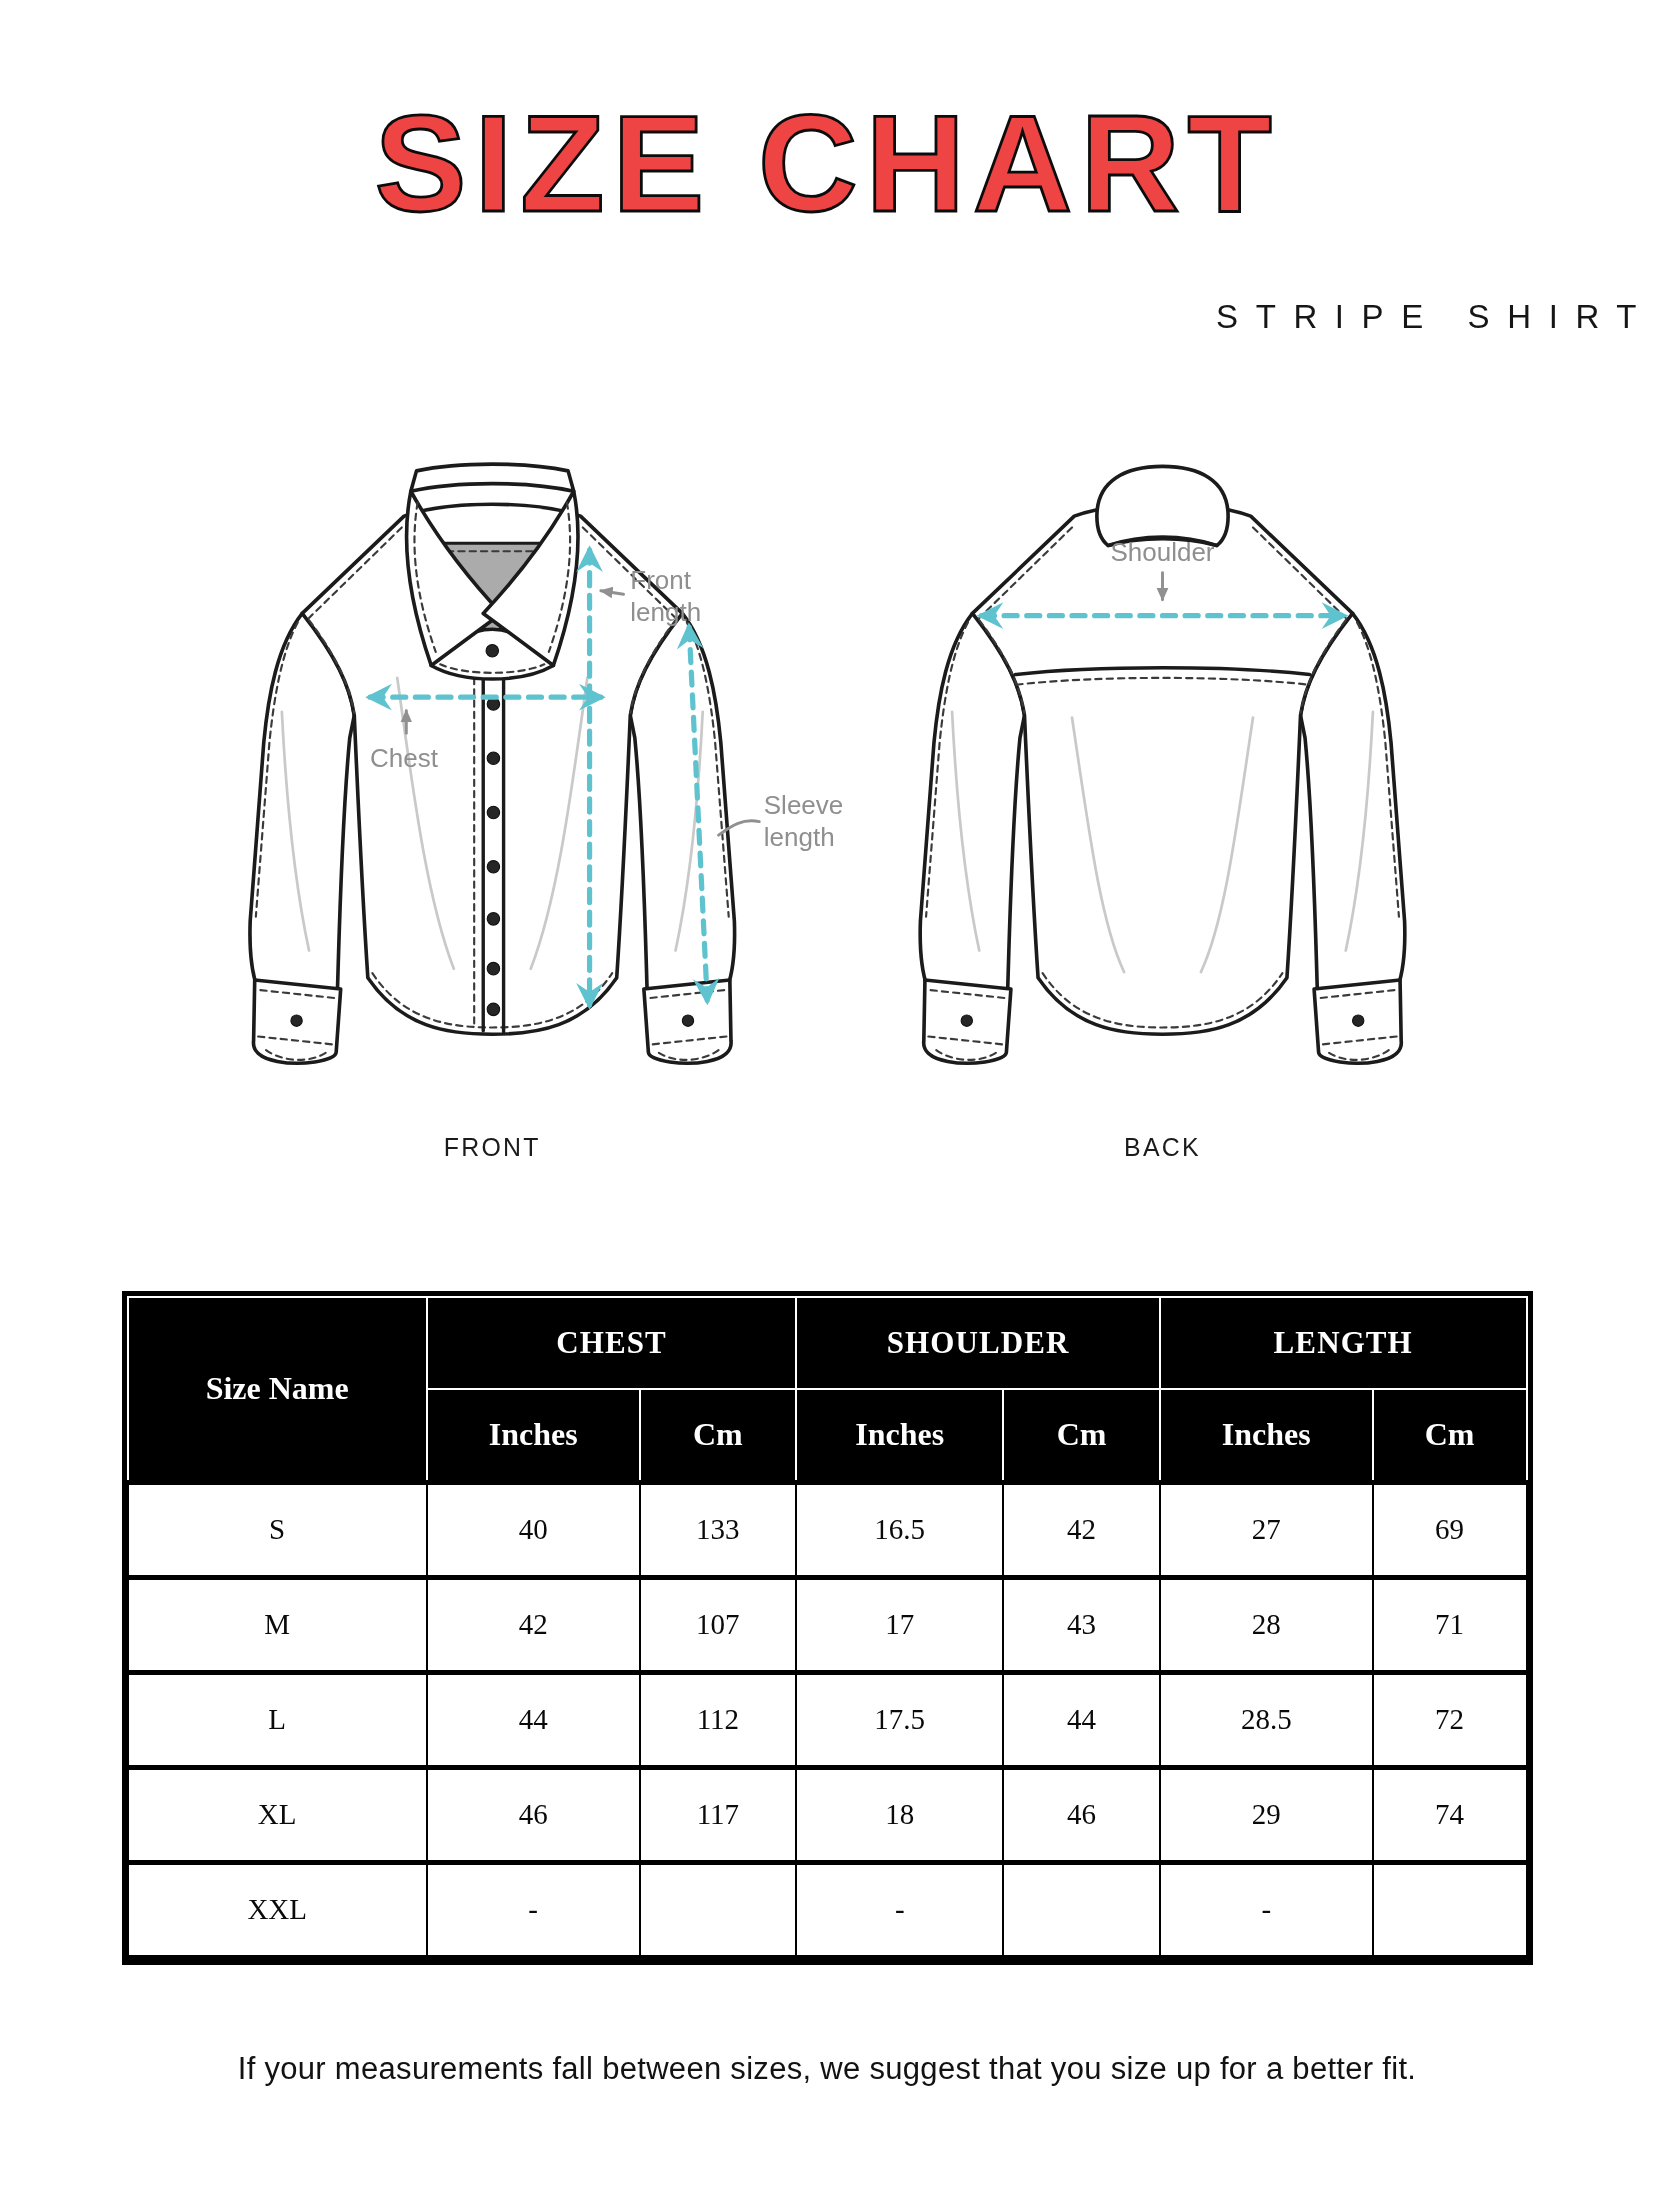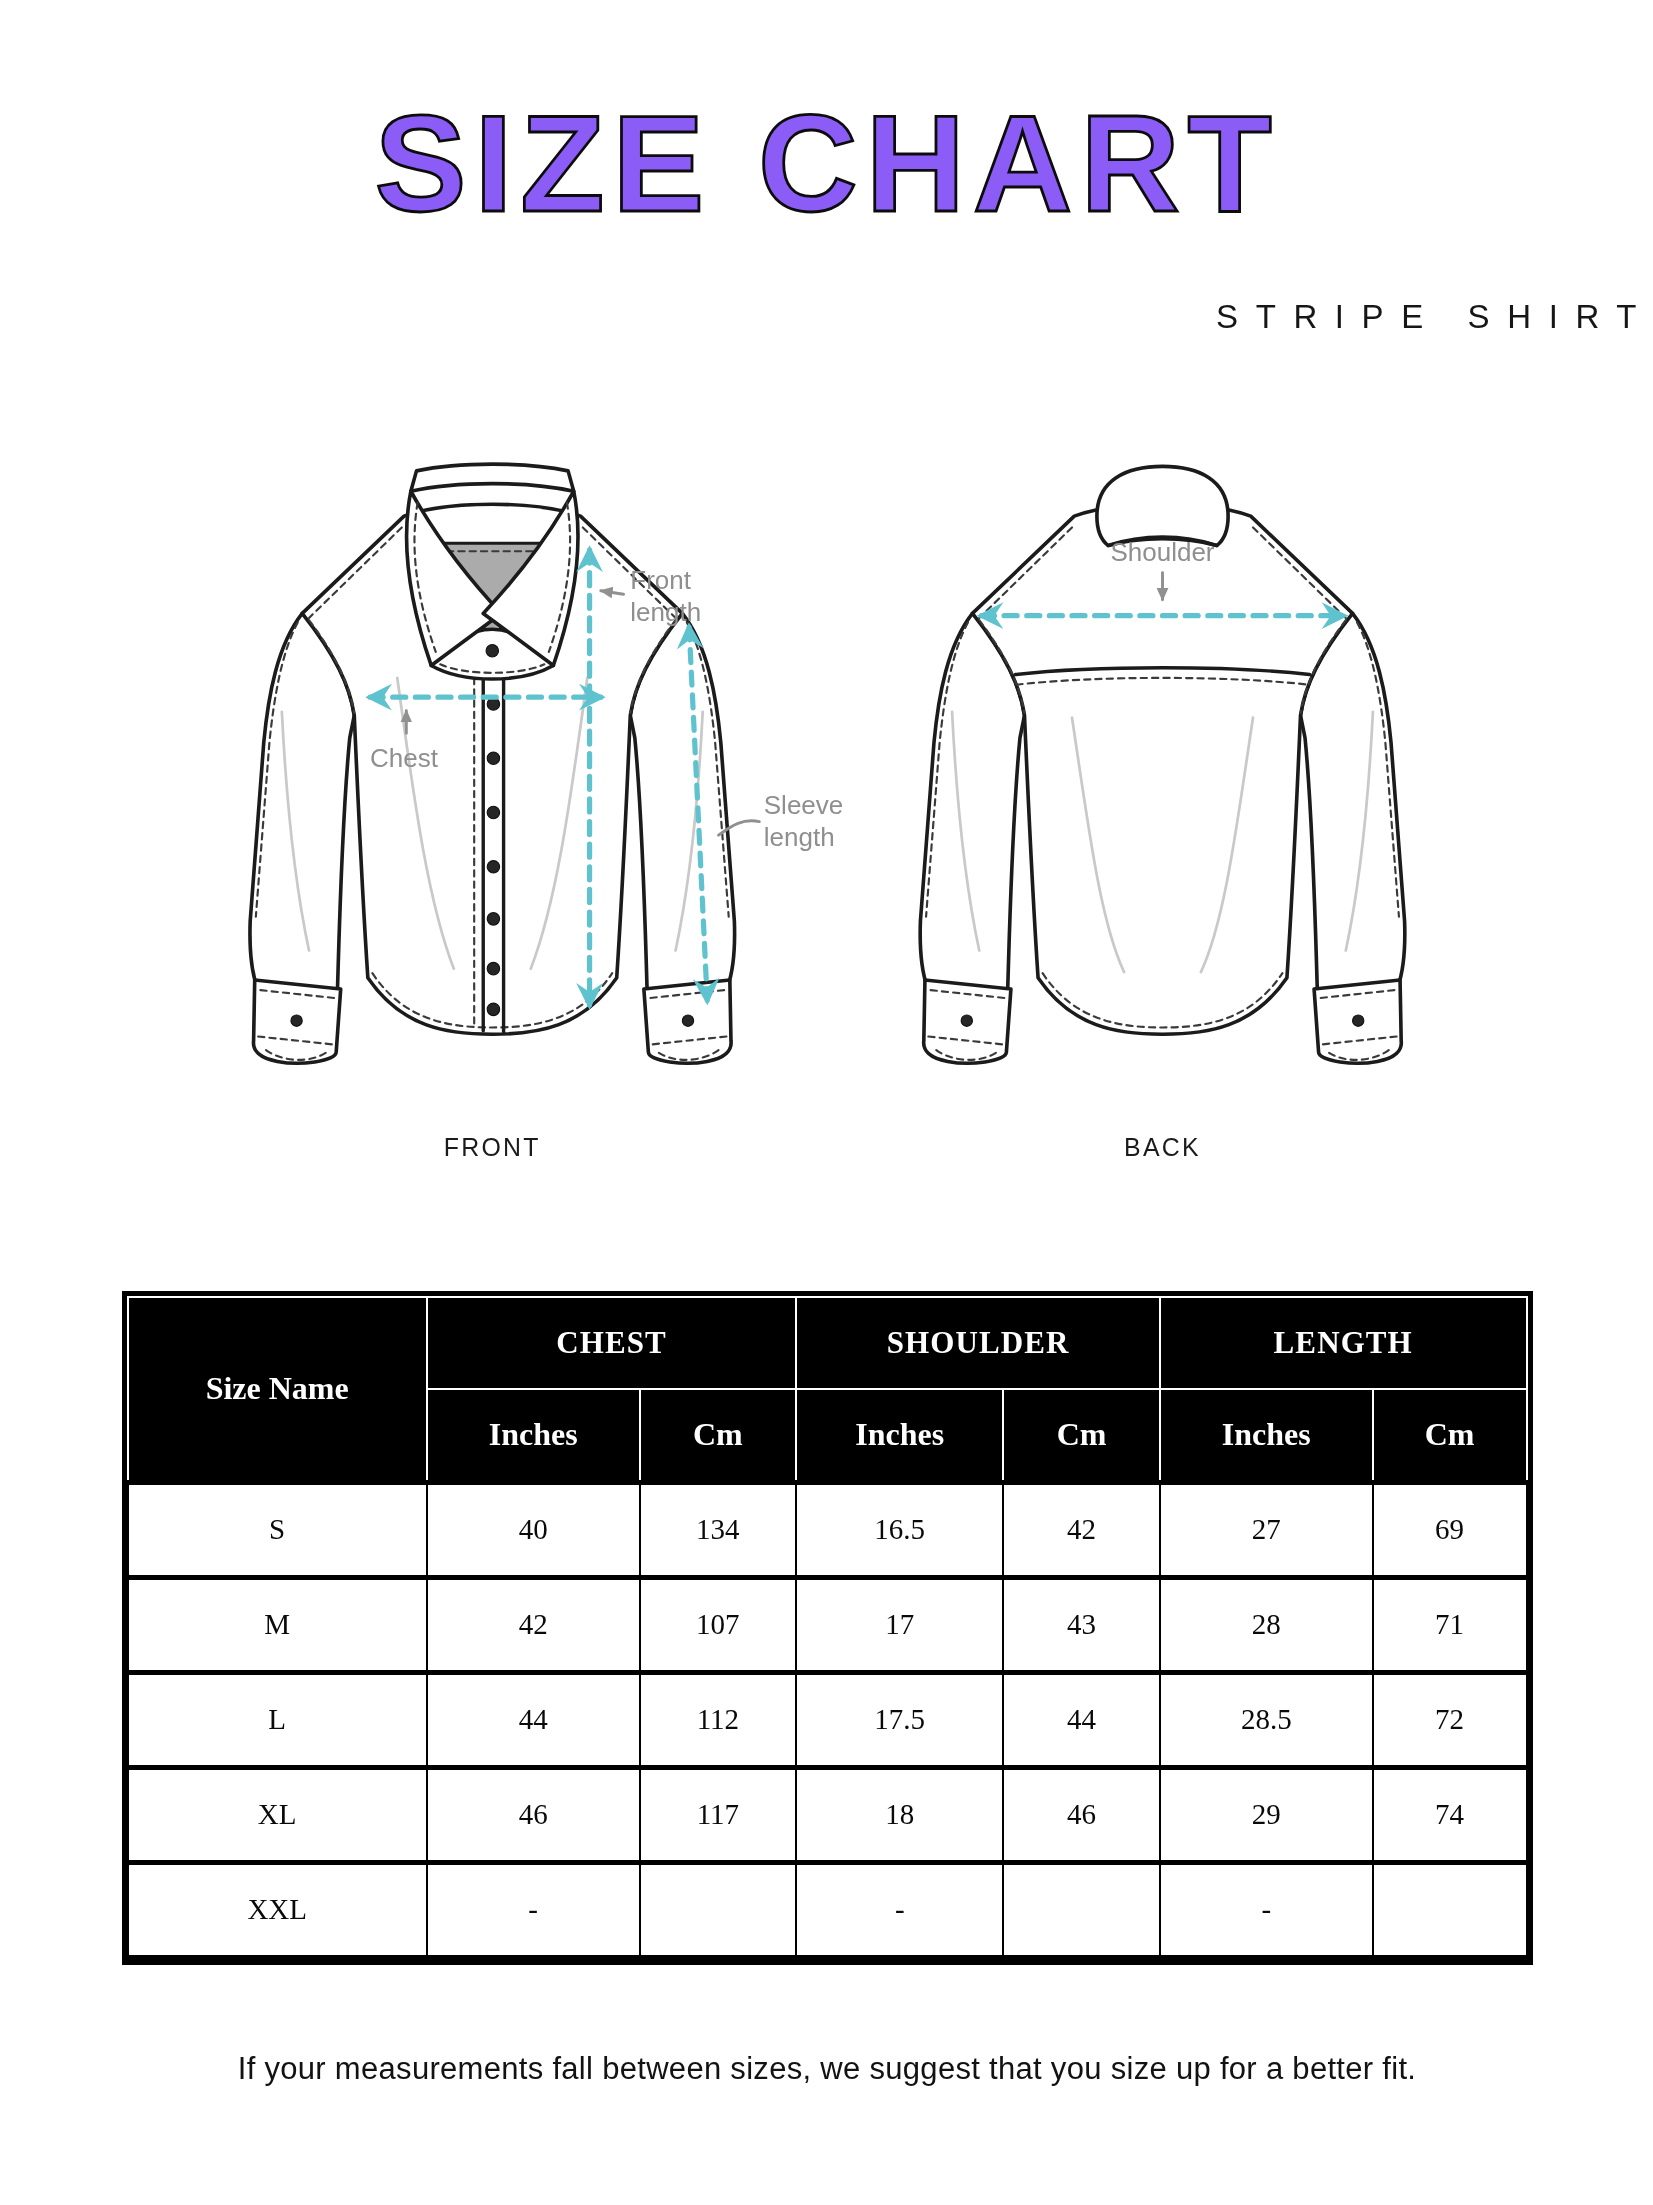--- a/index.html
+++ b/index.html
@@ -2,21 +2,21 @@
 <html style="font-size:8.8px"><head>
 <meta charset="utf-8">
 <style>
   html,body{margin:0;padding:0;}
   body{
     width:1654px;height:2205px;background:#ffffff;position:relative;
     font-family:"Liberation Sans",sans-serif;color:#111;overflow:hidden;
   }
   .page-title{
     margin:93px 0 0 0;text-align:center;font-size:138px;line-height:1.02;
-    font-weight:bold;letter-spacing:7.7px;color:#8b5cf6;-webkit-text-stroke:2.8px #0c0c0c;
+    font-weight:bold;letter-spacing:7.7px;color:#ef4444;-webkit-text-stroke:2.8px #0c0c0c;
   }
   .page-subtitle{
     margin-top:64px;text-align:right;font-size:33px;font-weight:500;
     letter-spacing:17.6px;text-indent:17.6px;color:#161616;
   }
   .diagrams{
     margin-top:110px;display:flex;justify-content:center;align-items:flex-end;gap:25px;
   }
   .diagrams svg{display:block;}
   
@@ -227,21 +227,21 @@
         <th class="unit-h">Inches</th>
         <th class="unit-h">Cm</th>
         <th class="unit-h">Inches</th>
         <th class="unit-h">Cm</th>
       </tr>
     </thead>
     <tbody>
         <tr>
           <td>S</td>
           <td>40</td>
-          <td>134</td>
+          <td>133</td>
           <td>16.5</td>
           <td>42</td>
           <td>27</td>
           <td>69</td>
         </tr>
         <tr>
           <td>M</td>
           <td>42</td>
           <td>107</td>
           <td>17</td>

